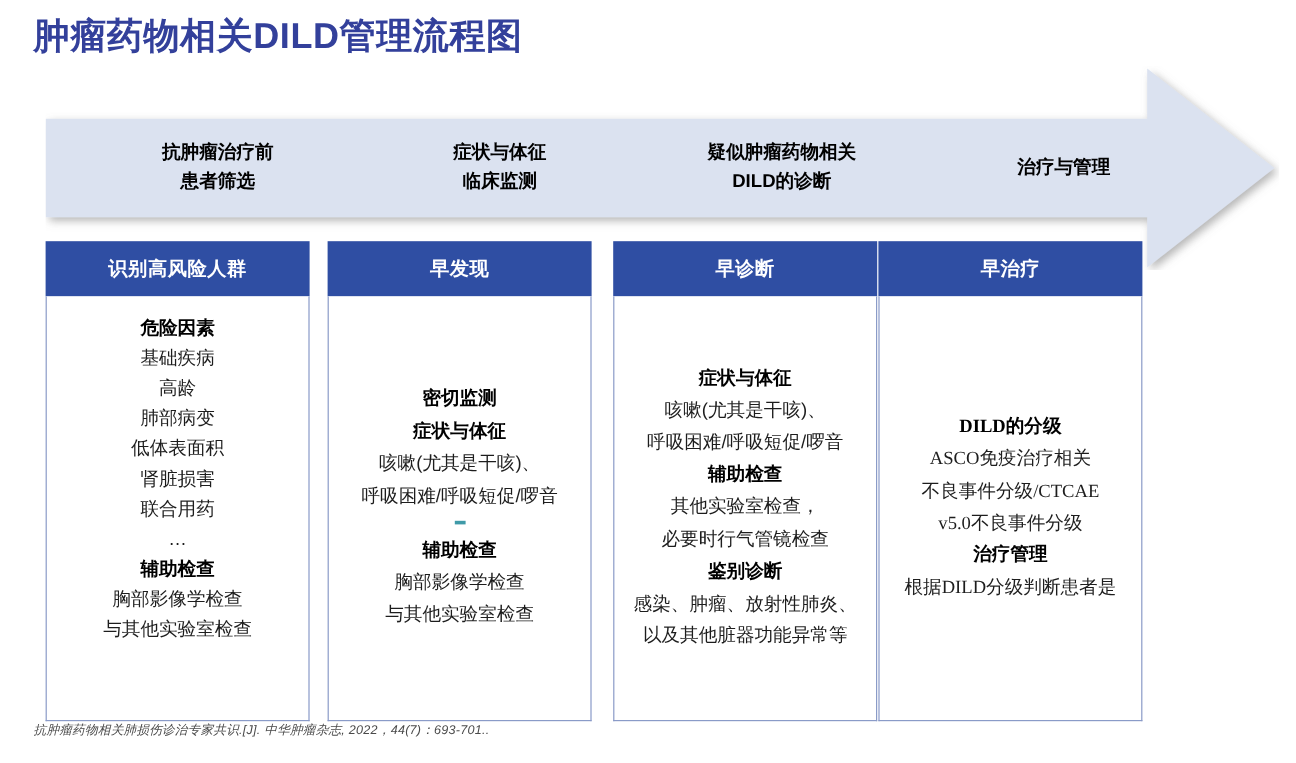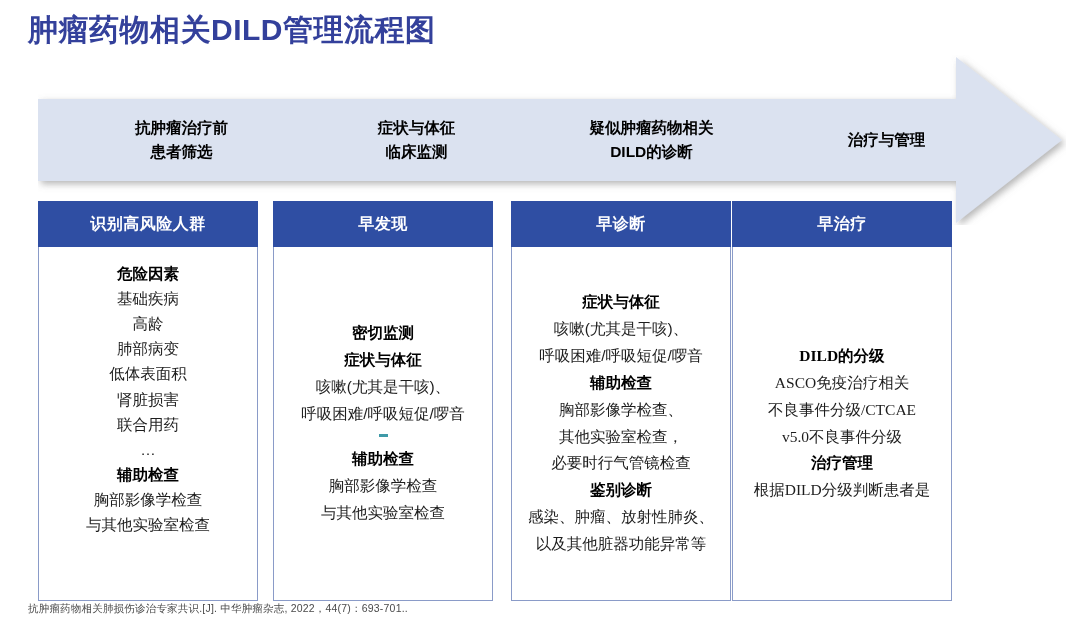--- a/index.html
+++ b/index.html
@@ -133,20 +133,21 @@
 
   
   #footnote {
     position: absolute;
     left: 28px;
     top: 602px;
     font-size: 10.5px;
     color: #4a4a4a;
     white-space: nowrap;
     letter-spacing: 0.2px;
+    font-style: italic;
   }
 </style>
 </head>
 <body>
 
 <div id="page-title">肿瘤药物相关DILD管理流程图</div>
 
 <div id="arrow-banner">
 
   <svg id="arrow-shape" viewBox="0 0 1028 170" preserveAspectRatio="none">
@@ -210,21 +211,20 @@
       </div>
   </div>
 
   <div class="column col-2">
     <div class="col-header">早诊断</div>
     <div class="col-body" id="col-body-2">
         <div class="line bold">症状与体征</div>
         <div class="line">咳嗽(尤其是干咳)、</div>
         <div class="line">呼吸困难/呼吸短促/啰音</div>
         <div class="line bold">辅助检查</div>
-        <div class="line">胸部影像学检查、</div>
         <div class="line">其他实验室检查，</div>
         <div class="line">必要时行气管镜检查</div>
         <div class="line bold">鉴别诊断</div>
         <div class="line">感染、肿瘤、放射性肺炎、</div>
         <div class="line">以及其他脏器功能异常等</div>
       </div>
   </div>
 
   <div class="column col-3">
     <div class="col-header">早治疗</div>

